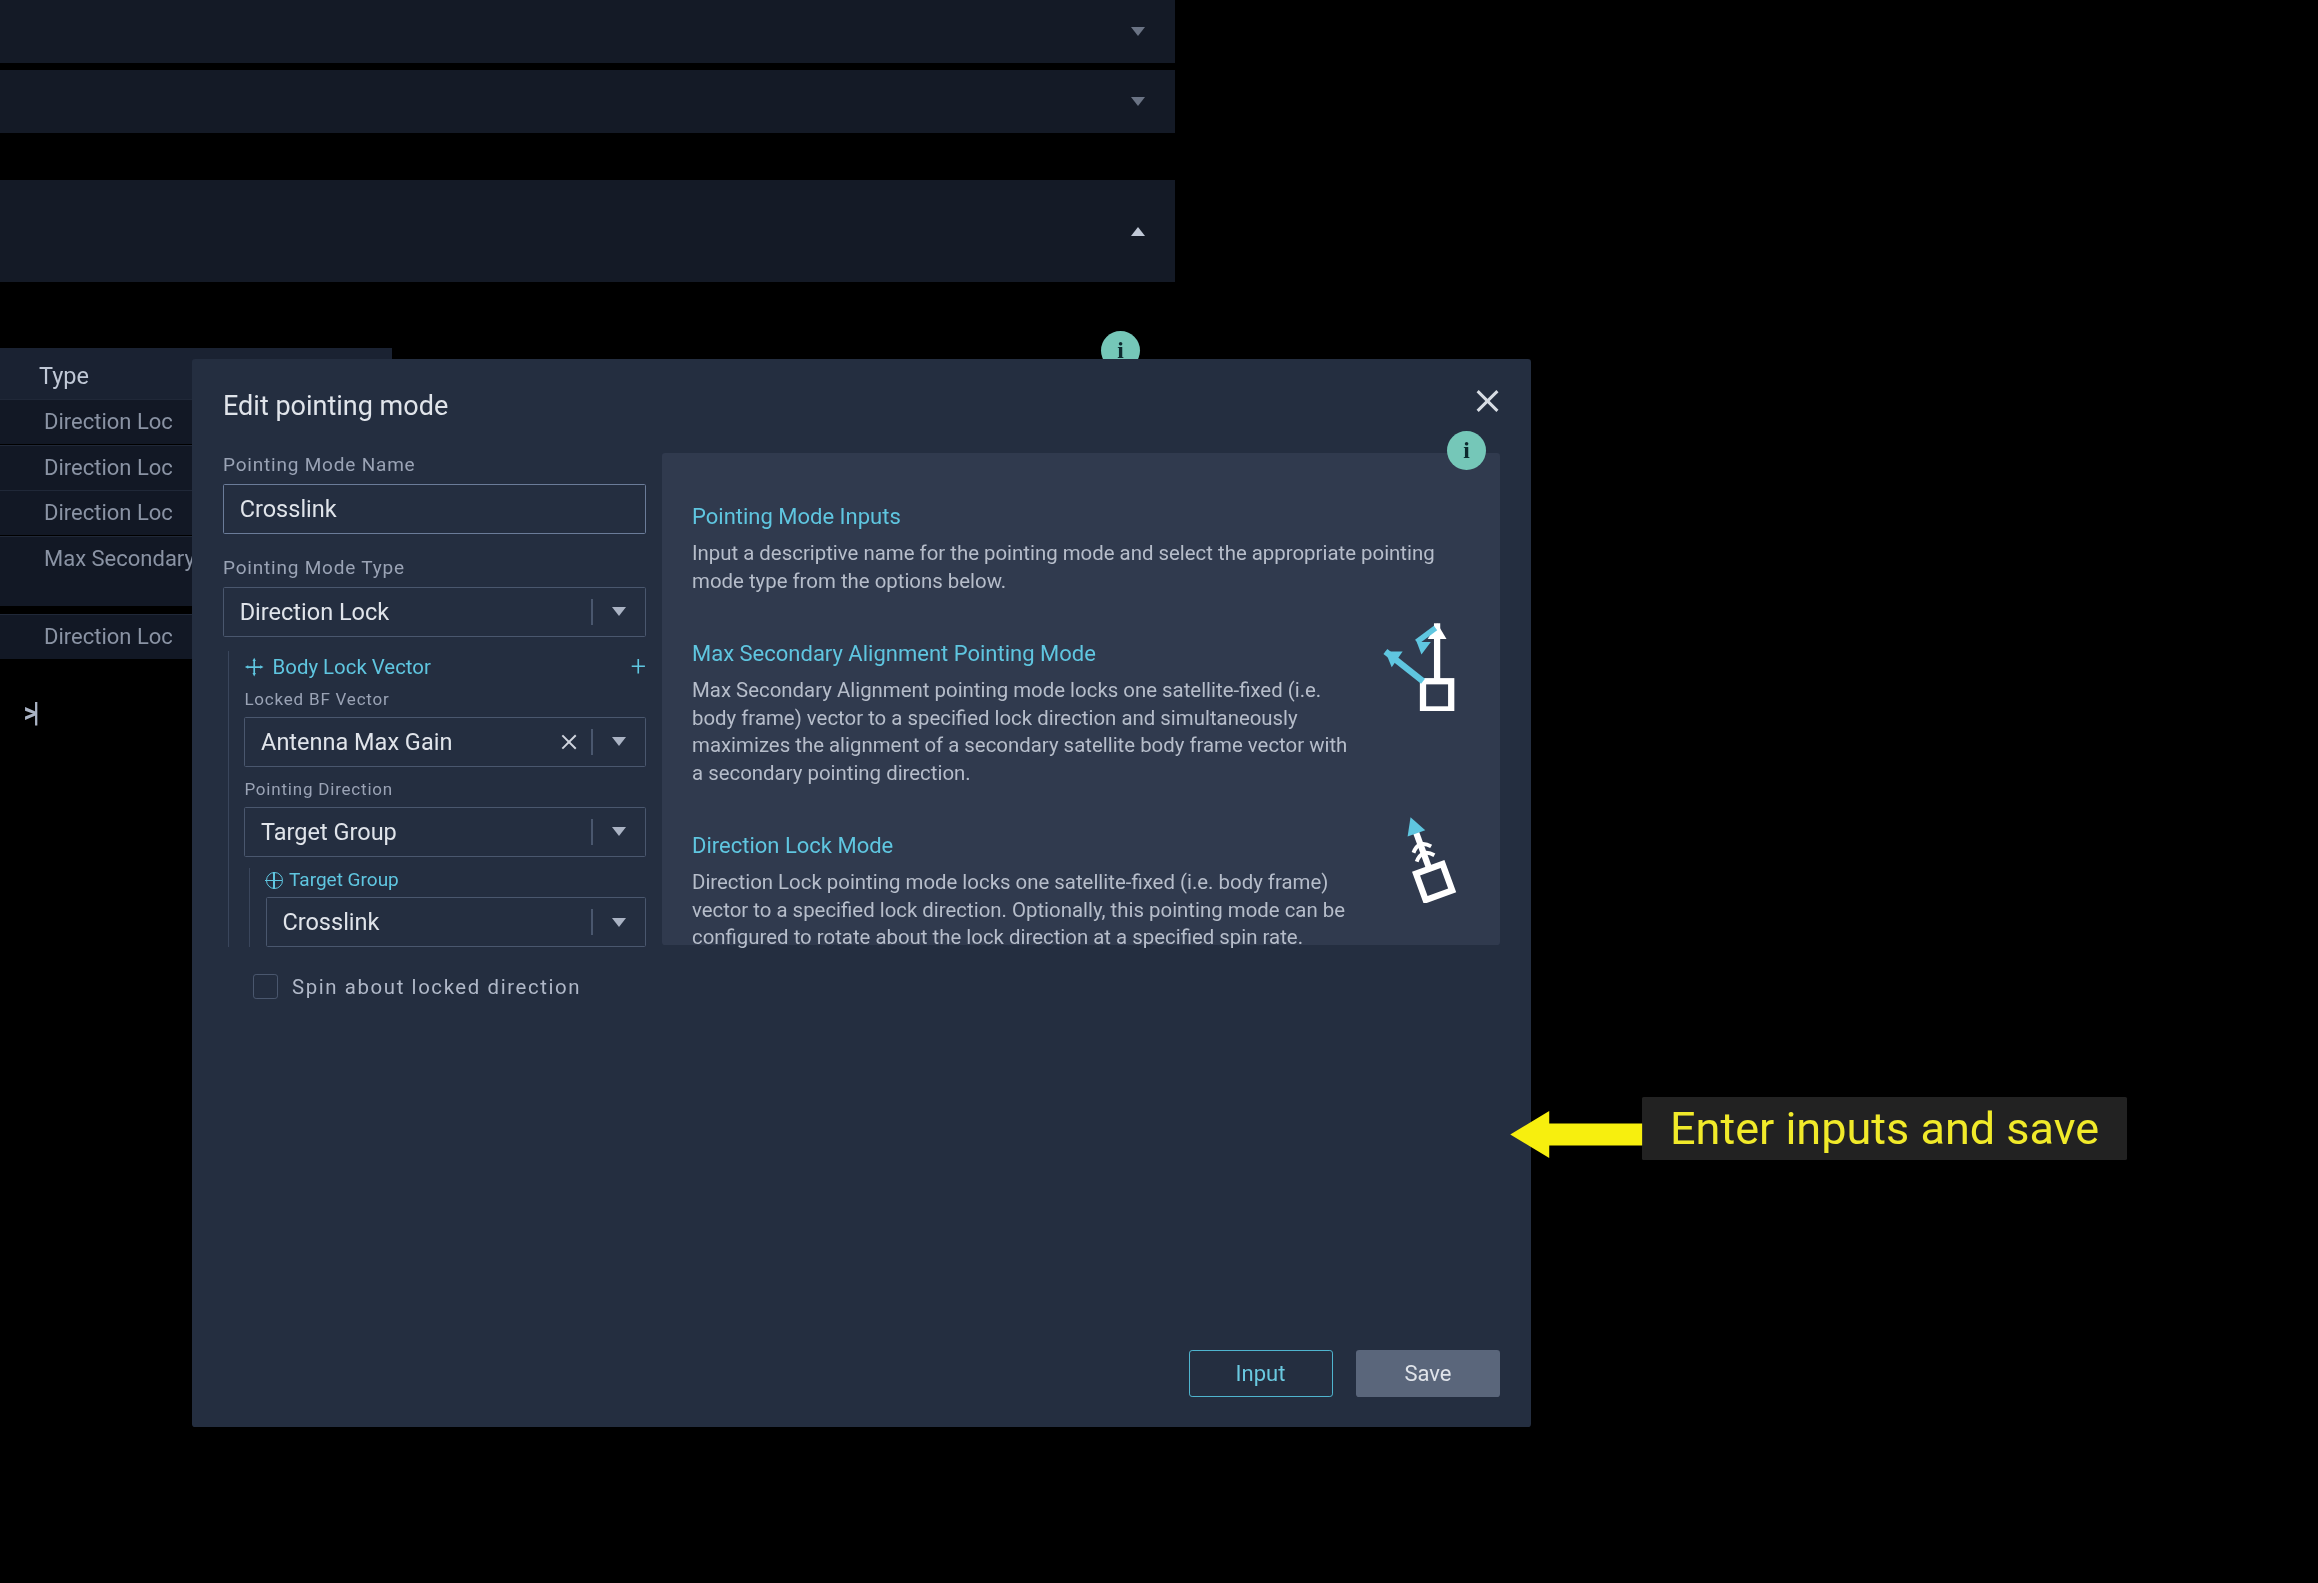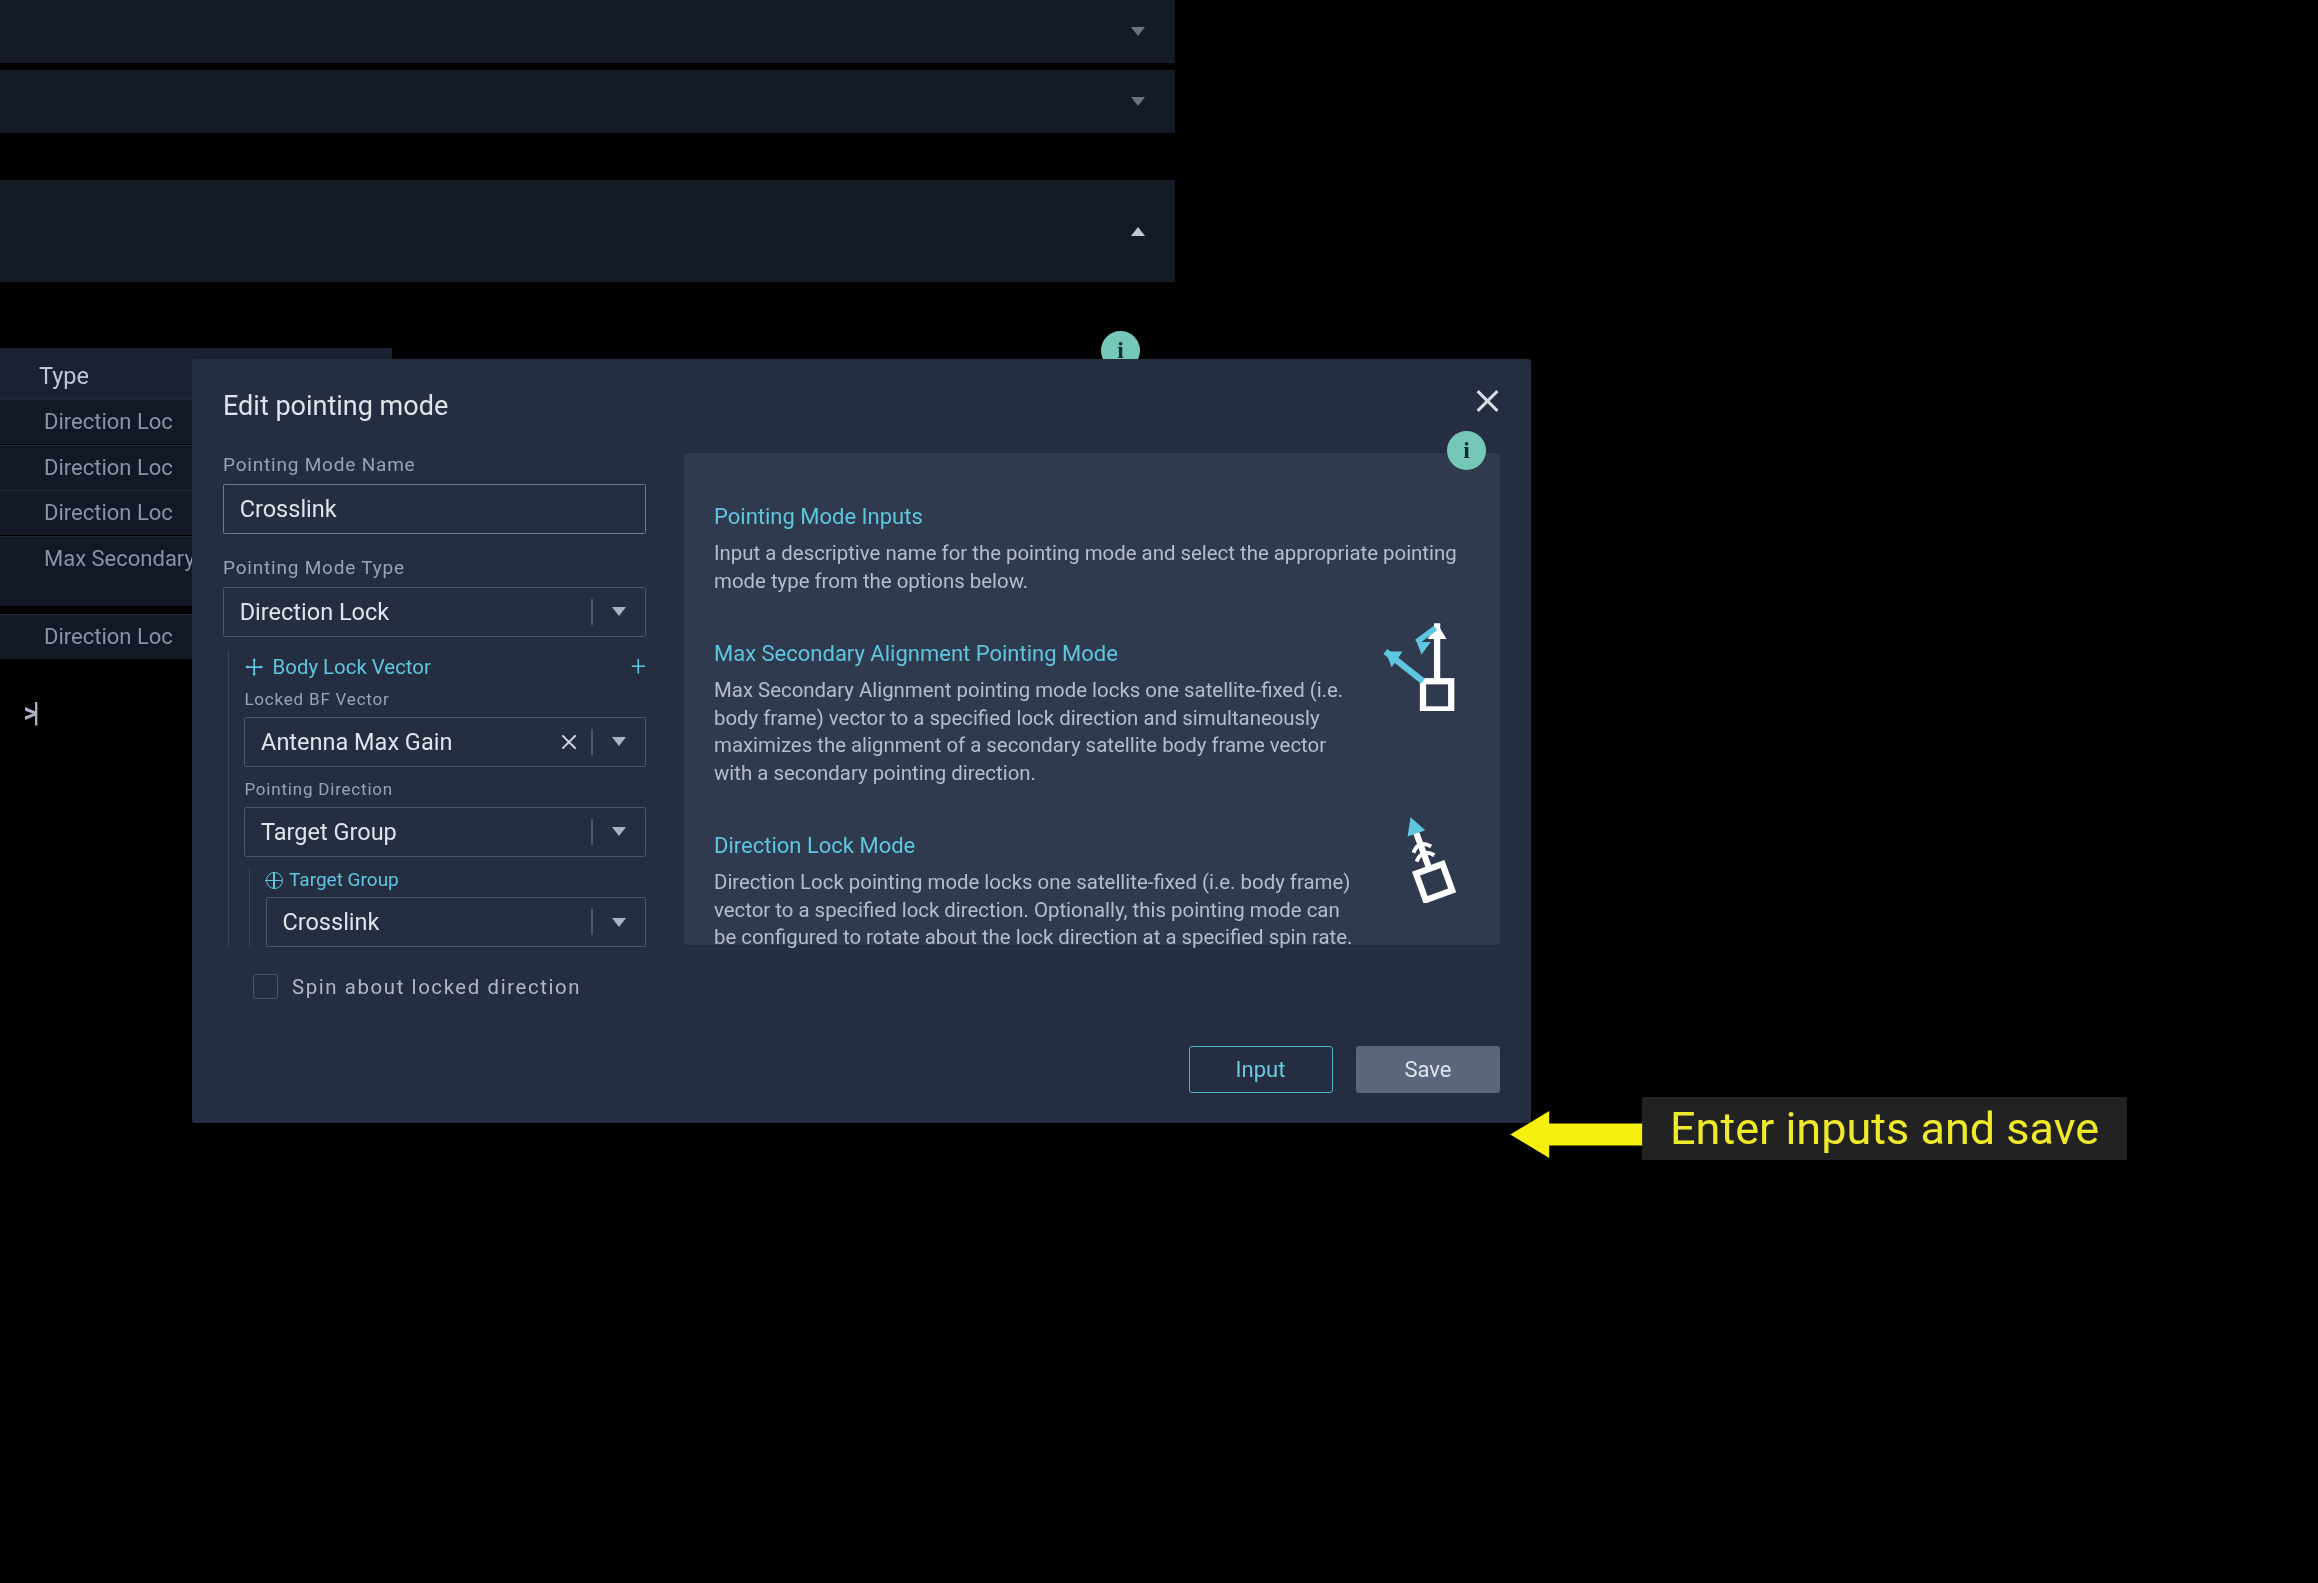--- a/index.html
+++ b/index.html
@@ -89,21 +89,21 @@
     font-size: 27px;
     font-weight: bold;
     letter-spacing: -4.7px;
   }
   
   .modal {
     position: absolute;
     left: 192px;
     top: 359px;
     width: 1339px;
-    height: 764px;
+    height: 1068px;
     background: #242e40;
     border-radius: 3.1px;
     padding: 31px 31px 30px 31px;
   }
   .modal-title {
     font-size: 27px;
     color: #e0e4ea;
     font-weight: 400;
     margin-bottom: 31px;
   }
@@ -122,21 +122,21 @@
     top: 0;
     width: 3.1px;
     height: 28px;
     background: #d8dde4;
   }
   .close-icon::before { transform: rotate(45deg); }
   .close-icon::after  { transform: rotate(-45deg); }
 
   .modal-body {
     display: flex;
-    gap: 38px;
+    gap: 16px;
   }
   .form-col { width: 423px; }
   .label {
     font-size: 19px;
     color: #9aa3b5;
     letter-spacing: 0.8px;
     margin-bottom: 7.8px;
   }
   .text-input {
     width: 100%;

